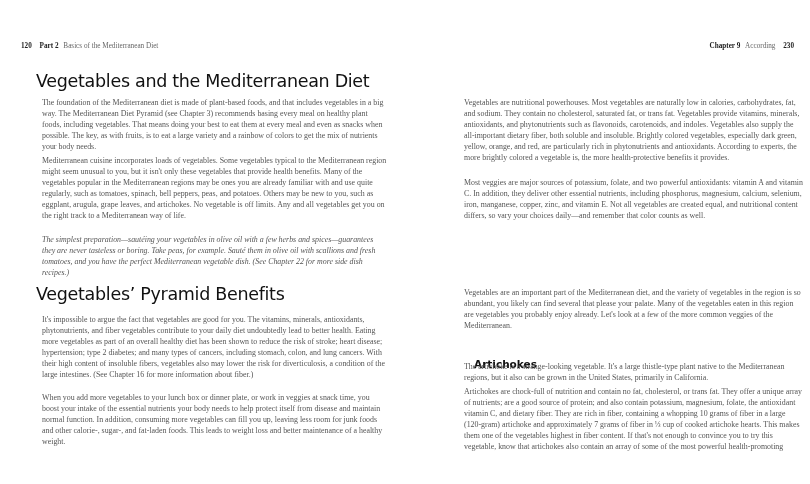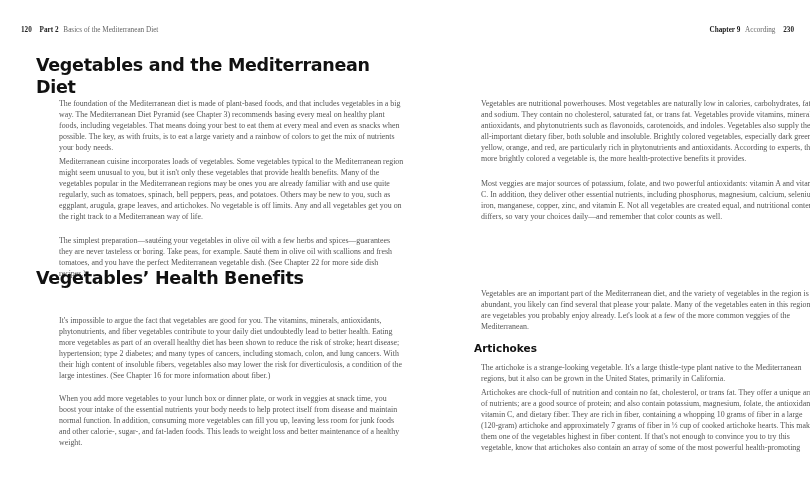--- a/index.html
+++ b/index.html
@@ -1,64 +1,64 @@
 <!DOCTYPE html>
 <html><head>
 <meta charset="utf-8">
 <style>
   html, body { margin: 0; padding: 0; background: #ffffff; }
   body { width: 810px; height: 484px; position: relative; overflow: hidden; }
-  .page { position: absolute; top: 0; height: 352px; }
+  .page { position: absolute; top: 16px; height: 352px; }
   .page-left { left: 0; width: 405px; }
   .page-right { left: 405px; width: 405px; }
   .running-head {
     position: absolute; top: 26px;
     font-family: "Liberation Serif", "DejaVu Serif", serif;
     font-size: 7.2px; color: #333; white-space: nowrap;
   }
   .page-left .running-head { left: 21px; }
   .page-right .running-head { right: 16px; }
   .rh-num { font-weight: bold; color: #222; }
   .rh-part { font-weight: bold; color: #222; margin-left: 6px; }
   .rh-title { color: #666; margin-left: 3px; }
   .rh-chapter { font-weight: bold; color: #222; margin-top: 20px; }
   .rh-chtitle { color: #666; margin-left: 3px; margin-right: 6px; }
   .h1 {
     font-family: "DejaVu Sans", "Liberation Sans", sans-serif;
-    font-weight: bold; color: #111; font-size: 17.5px;
+    font-weight: normal; color: #111; font-size: 17.5px;
     letter-spacing: -0.3px; margin: 0; line-height: 22px;
     position: absolute;
   }
   .h2 {
     font-family: "DejaVu Sans", "Liberation Sans", sans-serif;
     font-weight: bold; color: #111; font-size: 10.5px;
     margin: 16px; position: absolute;
   }
   .para {
     font-family: "Liberation Serif", "DejaVu Serif", serif;
     color: #555; font-size: 7.9px; line-height: 11.1px;
-    margin: 17px; position: absolute; text-align: left;
+    margin: 0; position: absolute; text-align: left;
   }
 </style>
 </head>
 <body>
 
 <div class="page page-left">
   <div class="running-head">
     <span class="rh-num">120</span>
     <span class="rh-part">Part 2</span>
     <span class="rh-title">Basics of the Mediterranean Diet</span>
   </div>
 
   <h1 class="h1" style="left:36px; top:54px;">Vegetables and the Mediterranean Diet</h1>
   <p class="para" style="left:42px; top:81px; width:346px;">The foundation of the Mediterranean diet is made of plant-based foods, and that includes vegetables in a big way. The Mediterranean Diet Pyramid (see Chapter 3) recommends basing every meal on healthy plant foods, including vegetables. That means doing your best to eat them at every meal and even as snacks when possible. The key, as with fruits, is to eat a large variety and a rainbow of colors to get the mix of nutrients your body needs.</p>
   <p class="para" style="left:42px; top:139px; width:346px;">Mediterranean cuisine incorporates loads of vegetables. Some vegetables typical to the Mediterranean region might seem unusual to you, but it isn't only these vegetables that provide health benefits. Many of the vegetables popular in the Mediterranean regions may be ones you are already familiar with and use quite regularly, such as tomatoes, spinach, bell peppers, peas, and potatoes. Others may be new to you, such as eggplant, arugula, grape leaves, and artichokes. No vegetable is off limits. Any and all vegetables get you on the right track to a Mediterranean way of life.</p>
-  <p class="para" style="left:42px; top:218px; width:346px;">The simplest preparation—sautéing your vegetables in olive oil with a few herbs and spices—guarantees they are never tasteless or boring. Take peas, for example. Sauté them in olive oil with scallions and fresh tomatoes, and you have the perfect Mediterranean vegetable dish. (See Chapter 22 for more side dish recipes.)</p>
+  <p class="para" style="left:42px; top:218px; width:346px;font-style:italic;">The simplest preparation—sautéing your vegetables in olive oil with a few herbs and spices—guarantees they are never tasteless or boring. Take peas, for example. Sauté them in olive oil with scallions and fresh tomatoes, and you have the perfect Mediterranean vegetable dish. (See Chapter 22 for more side dish recipes.)</p>
 
-  <h1 class="h1" style="left:36px; top:267px;">Vegetables’ Health Benefits</h1>
+  <h1 class="h1" style="left:36px; top:267px;">Vegetables’ Pyramid Benefits</h1>
   <p class="para" style="left:42px; top:298px; width:346px;">It's impossible to argue the fact that vegetables are good for you. The vitamins, minerals, antioxidants, phytonutrients, and fiber vegetables contribute to your daily diet undoubtedly lead to better health. Eating more vegetables as part of an overall healthy diet has been shown to reduce the risk of stroke; heart disease; hypertension; type 2 diabetes; and many types of cancers, including stomach, colon, and lung cancers. With their high content of insoluble fibers, vegetables also may lower the risk for diverticulosis, a condition of the large intestines. (See Chapter 16 for more information about fiber.)</p>
   <p class="para" style="left:42px; top:376px; width:346px;">When you add more vegetables to your lunch box or dinner plate, or work in veggies at snack time, you boost your intake of the essential nutrients your body needs to help protect itself from disease and maintain normal function. In addition, consuming more vegetables can fill you up, leaving less room for junk foods and other calorie-, sugar-, and fat-laden foods. This leads to weight loss and better maintenance of a healthy weight.</p>
 </div>
 
 <div class="page page-right">
   <div class="running-head">
     <span class="rh-chapter">Chapter 9</span>
     <span class="rh-chtitle">According</span>
     <span class="rh-num">230</span>
   </div>

